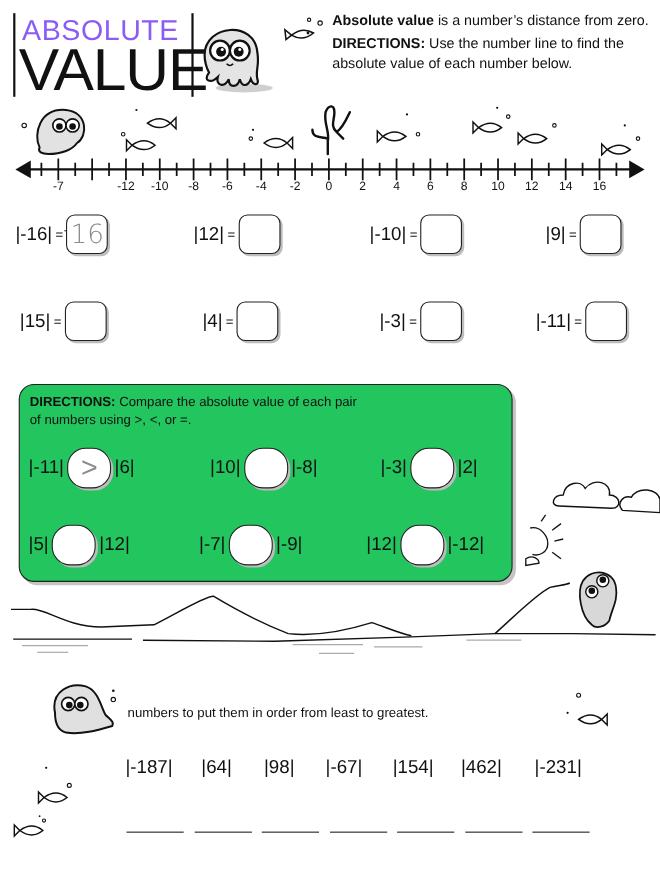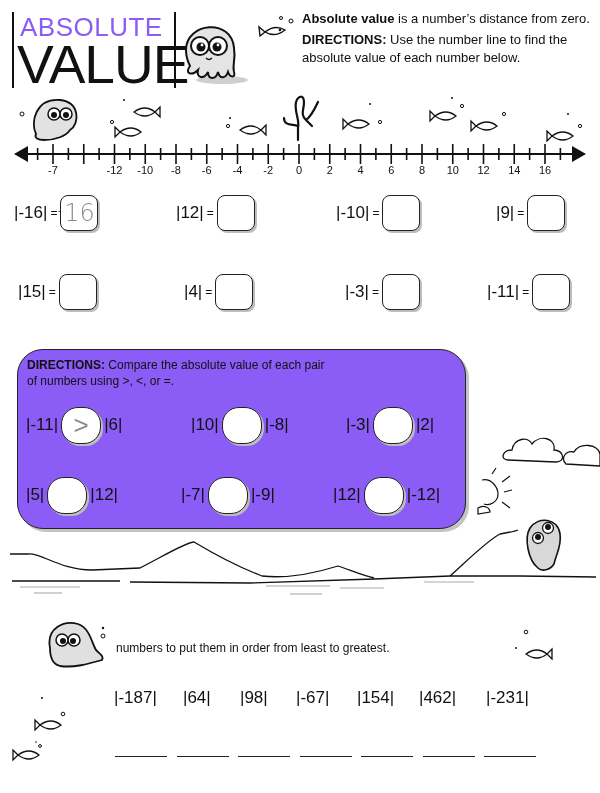--- a/index.html
+++ b/index.html
@@ -29,21 +29,21 @@
   .prob { position: absolute; display: flex; align-items: center; font-family: "Liberation Sans", sans-serif;
     font-size: 17px; height: 40px; }
   .prob .expr { white-space: nowrap; }
   .prob .eq { font-size: 12px; margin: 0 3px; }
   .ans-box { width: 36px; height: 34px; border: 1.6px solid #222; border-radius: 8px;
     box-shadow: 2px 2px 0 #bdbdbd; display: flex; align-items: center; justify-content: center;
     font-size: 24px; color: #8a8a8a; font-family: "DejaVu Sans", sans-serif; font-weight: 200; background:#fff; }
 
   
   .compare-box { left: 17px; top: 349px; width: 447px; height: 178px; border: 1.6px solid #222;
-    border-radius: 26px; box-shadow: 3px 3px 0 #c4c4c4; background: #8b5cf6; }
+    border-radius: 14px; box-shadow: 3px 3px 0 #c4c4c4; background: #22c55e; }
   .compare-dir { position: absolute; left: 9px; top: 7px; font-family: "Liberation Sans", sans-serif;
     font-size: 12px; line-height: 16px; width: 300px; }
   .cmp { position: absolute; display: flex; align-items: center; font-family: "Liberation Sans", sans-serif;
     font-size: 17px; height: 40px; }
   .cmp-oval { width: 38px; height: 35px; border: 1.6px solid #222; border-radius: 17px;
     box-shadow: 2px 2px 0 #bdbdbd; margin: 0 3px; display: flex; align-items: center; justify-content: center;
     font-size: 26px; color: #8a8a8a; font-weight: 200; background:#fff; }
 
   
   .order-dir { left: 116px; top: 640px; font-family: "Liberation Sans", sans-serif; font-size: 12px; line-height: 17px; }

